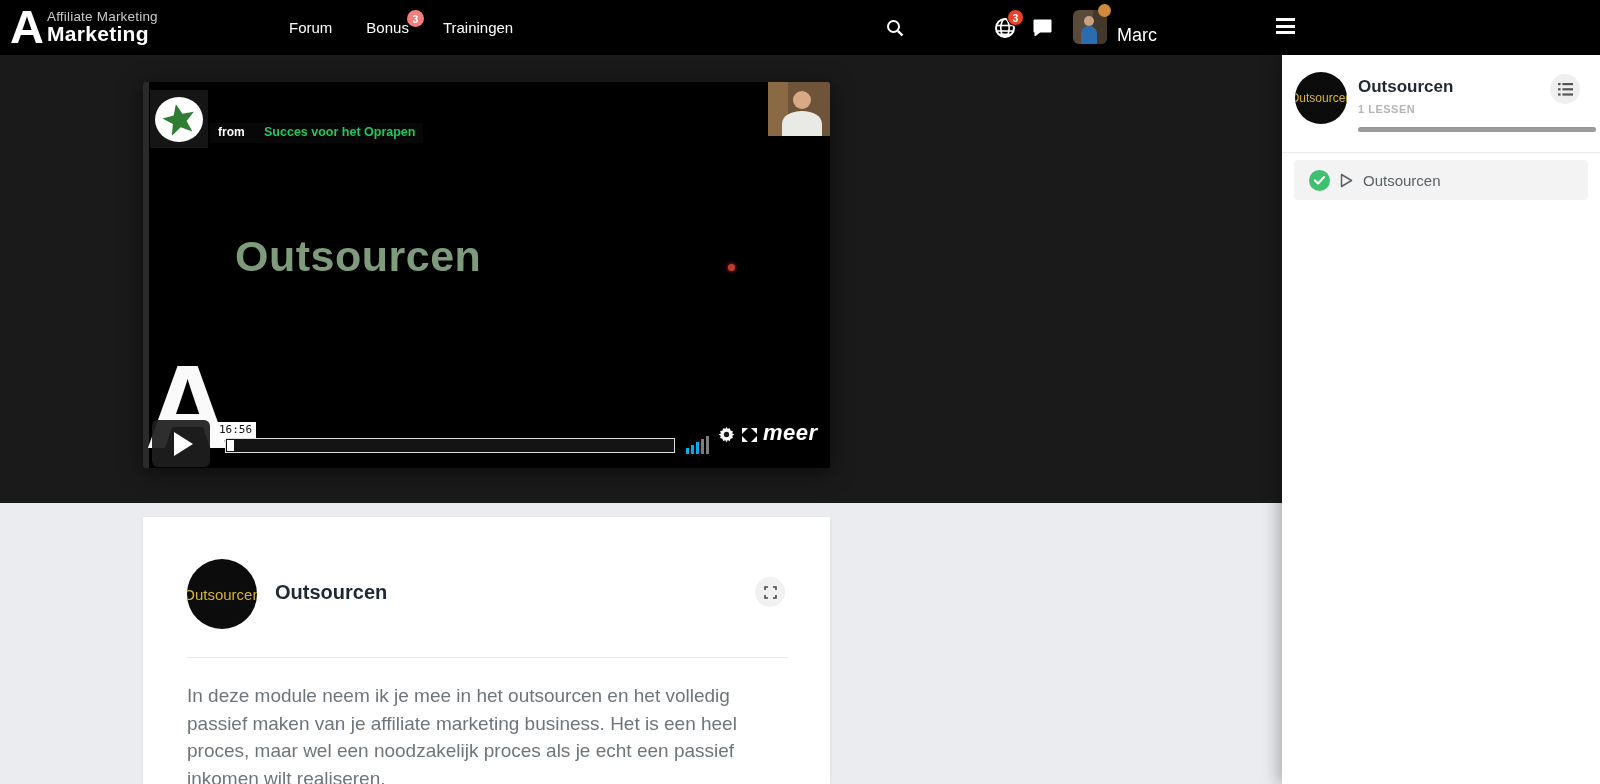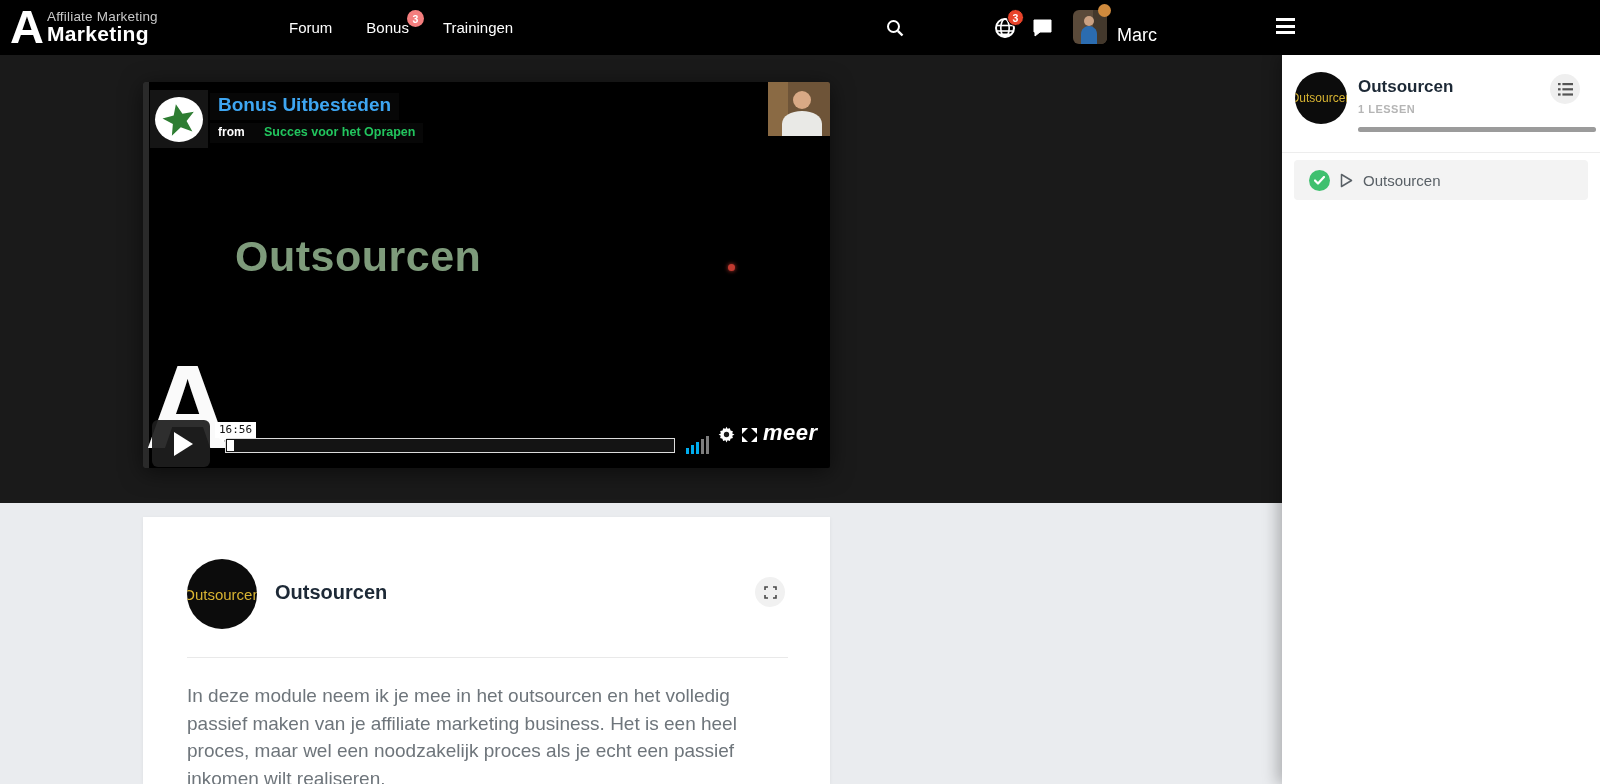--- a/index.html
+++ b/index.html
@@ -172,21 +172,20 @@
     <div id="player-leftstrip"></div>
 
     <div id="vid-logo">
       <div class="oval">
         <svg width="34" height="34" viewBox="0 0 34 34">
           <polygon points="17,2 21.5,12.5 33,13 24,20.5 27.5,32 17,25.5 6.5,32 10,20.5 1,13 12.5,12.5" fill="#2e7d32" transform="rotate(-12 17 17)"></polygon>
         </svg>
       </div>
     </div>
 
-    <div id="vid-title">Bonus Uitbesteden</div>
     <div id="vid-byline">
       <span class="from">from</span>
       <span class="chan">Succes voor het Oprapen</span>
     </div>
 
     <div id="presenter-thumb">
       <svg width="62" height="54" viewBox="0 0 62 54">
         <rect width="62" height="54" fill="#6e5438"></rect>
         <rect x="0" y="0" width="20" height="54" fill="#8a6a44"></rect>
         <circle cx="34" cy="18" r="9" fill="#d9a985"></circle>

